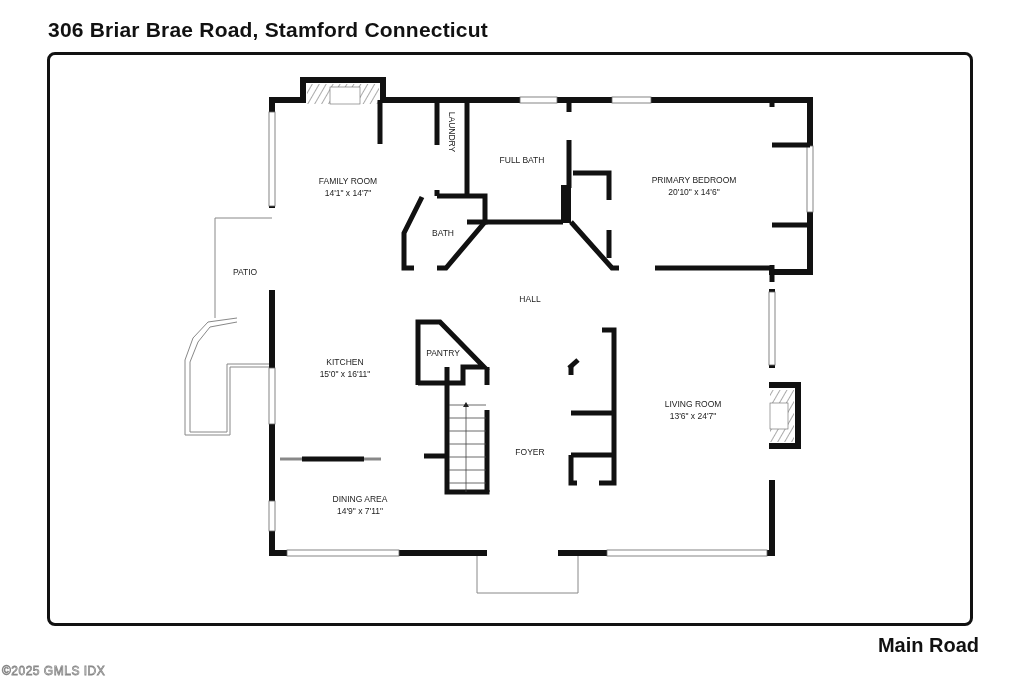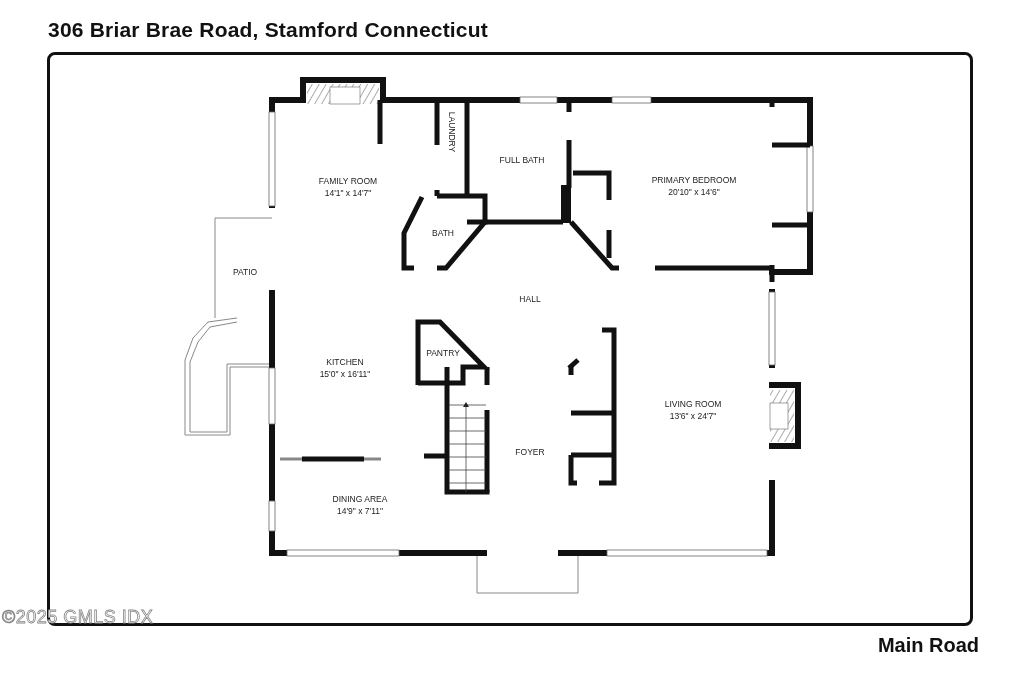--- a/index.html
+++ b/index.html
@@ -1,20 +1,20 @@
 <!DOCTYPE html>
 <html><head>
 <meta charset="utf-8">
 <style>
   html,body{margin:0;padding:0;background:#fff;}
   body{width:1024px;height:682px;position:relative;overflow:hidden;font-family:"Liberation Sans",sans-serif;}
   .title{position:absolute;left:48px;top:18px;font-family:"Liberation Sans",sans-serif;font-weight:bold;font-size:21px;color:#111;letter-spacing:0.2px;}
   .frame{position:absolute;left:47px;top:52px;width:926px;height:574px;border:3px solid #111;border-radius:8px;box-sizing:border-box;}
   .level{position:absolute;right:45px;top:634px;font-weight:bold;font-size:20px;color:#111;}
-  .copy{position:absolute;left:2px;top:607px;font-size:18px;color:#fff;-webkit-text-stroke:0.8px #888;letter-spacing:0.5px;}
+  .copy{position:absolute;left:2px;top:664px;font-size:12px;color:#fff;-webkit-text-stroke:0.8px #888;letter-spacing:0.5px;}
   svg{position:absolute;left:0;top:0;}
   .lbl{font-family:"Liberation Sans",sans-serif;font-size:8.5px;fill:#222;}
 </style>
 </head>
 <body>
 
 <div class="title">306 Briar Brae Road, Stamford Connecticut</div>
 <div class="frame"></div>
 
 <svg width="1024" height="682">

